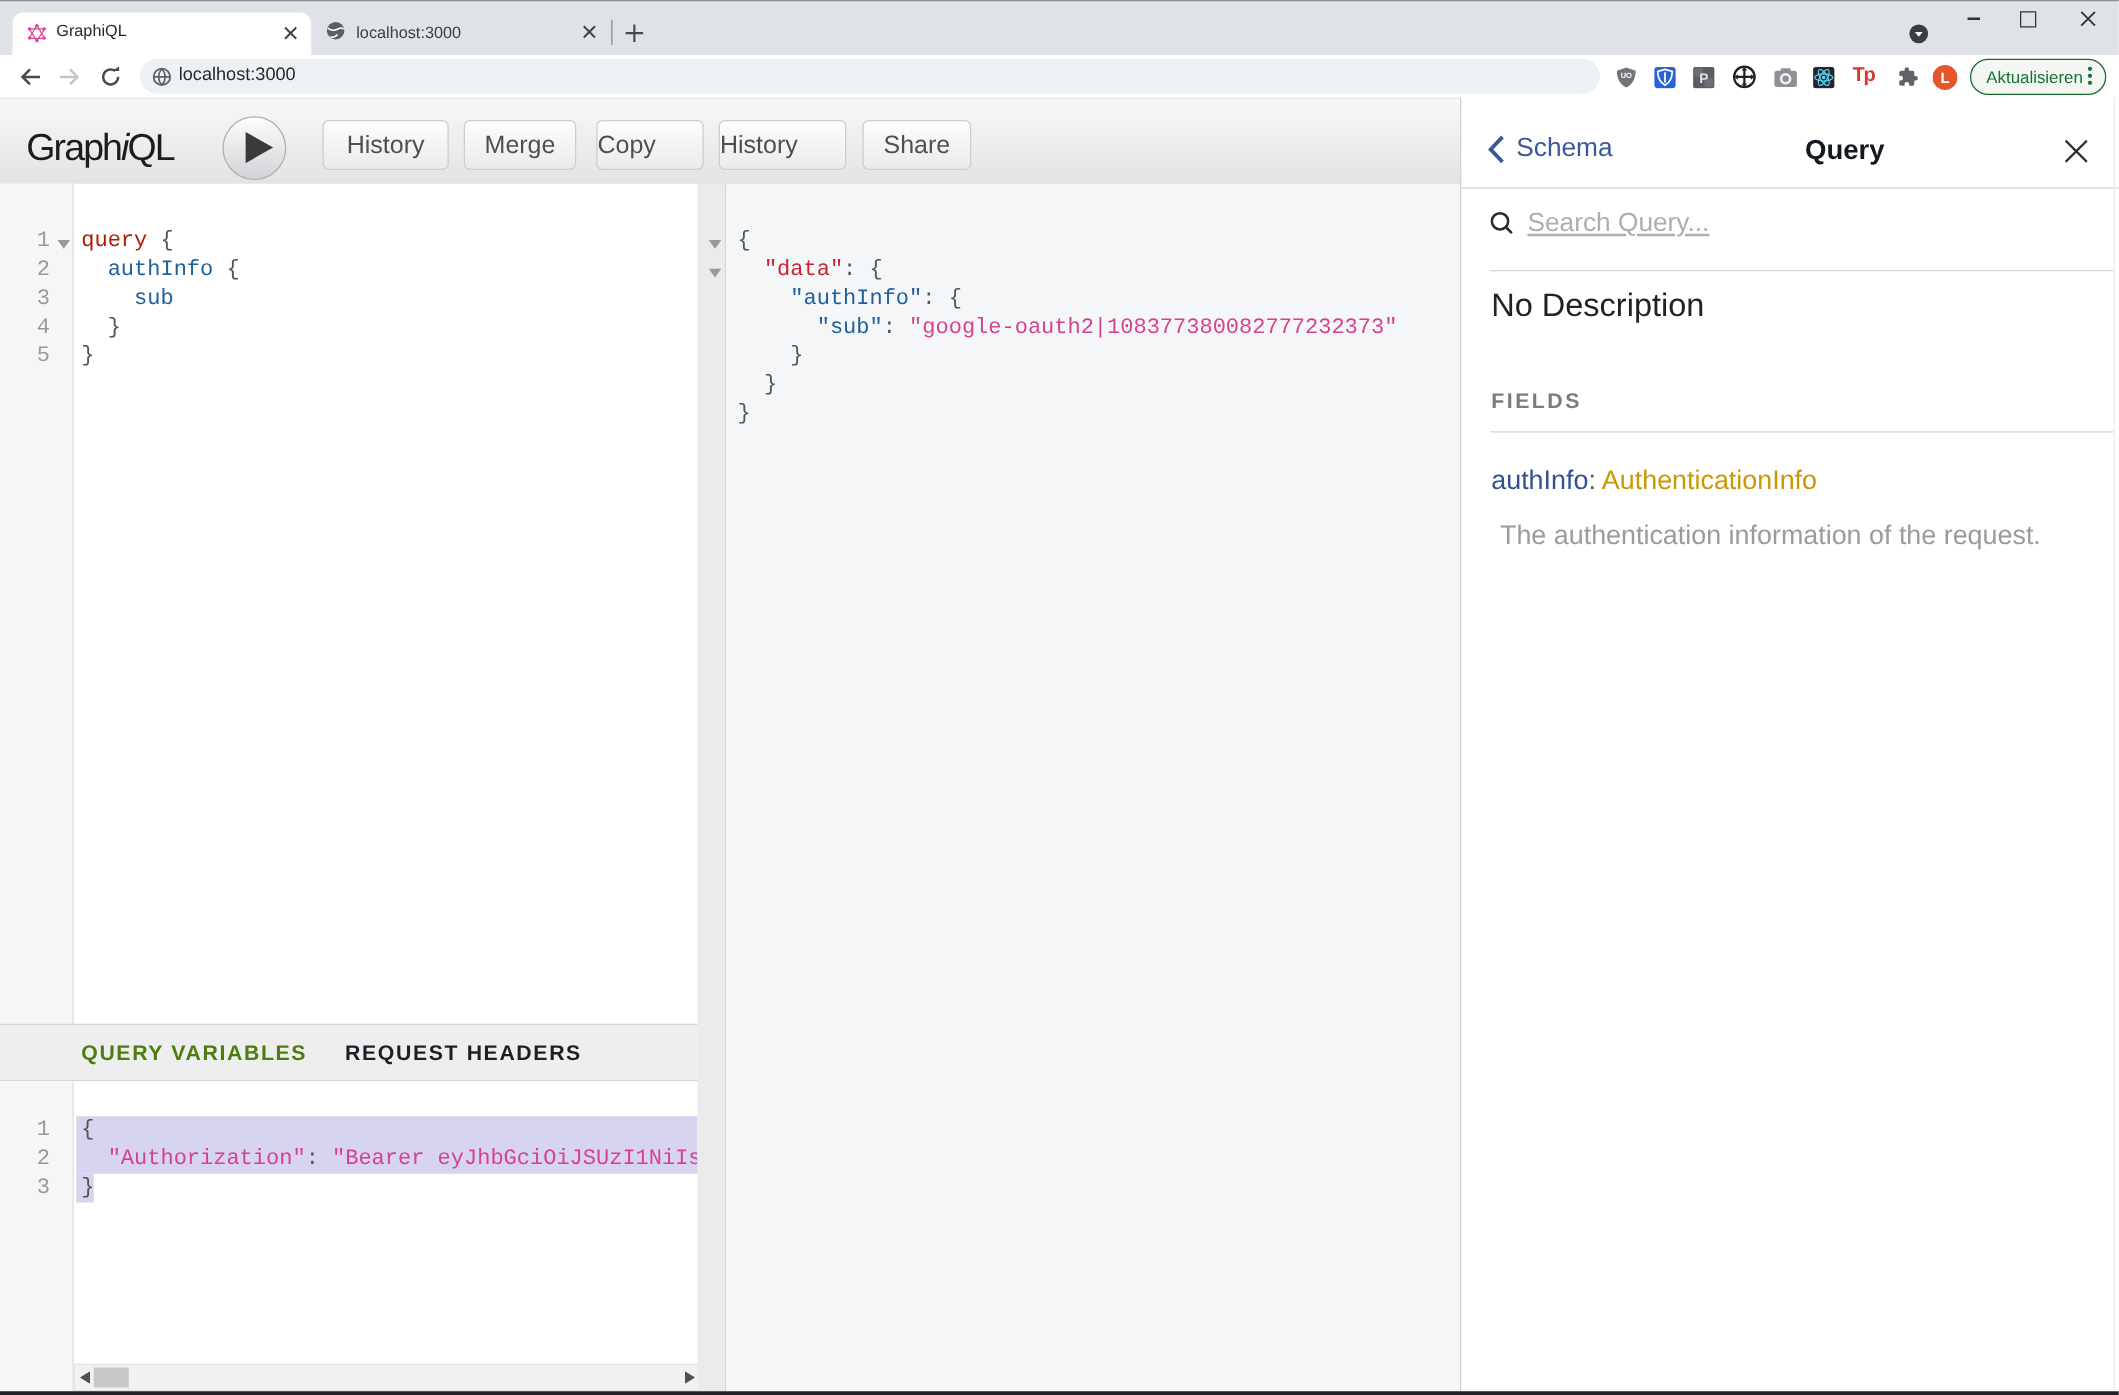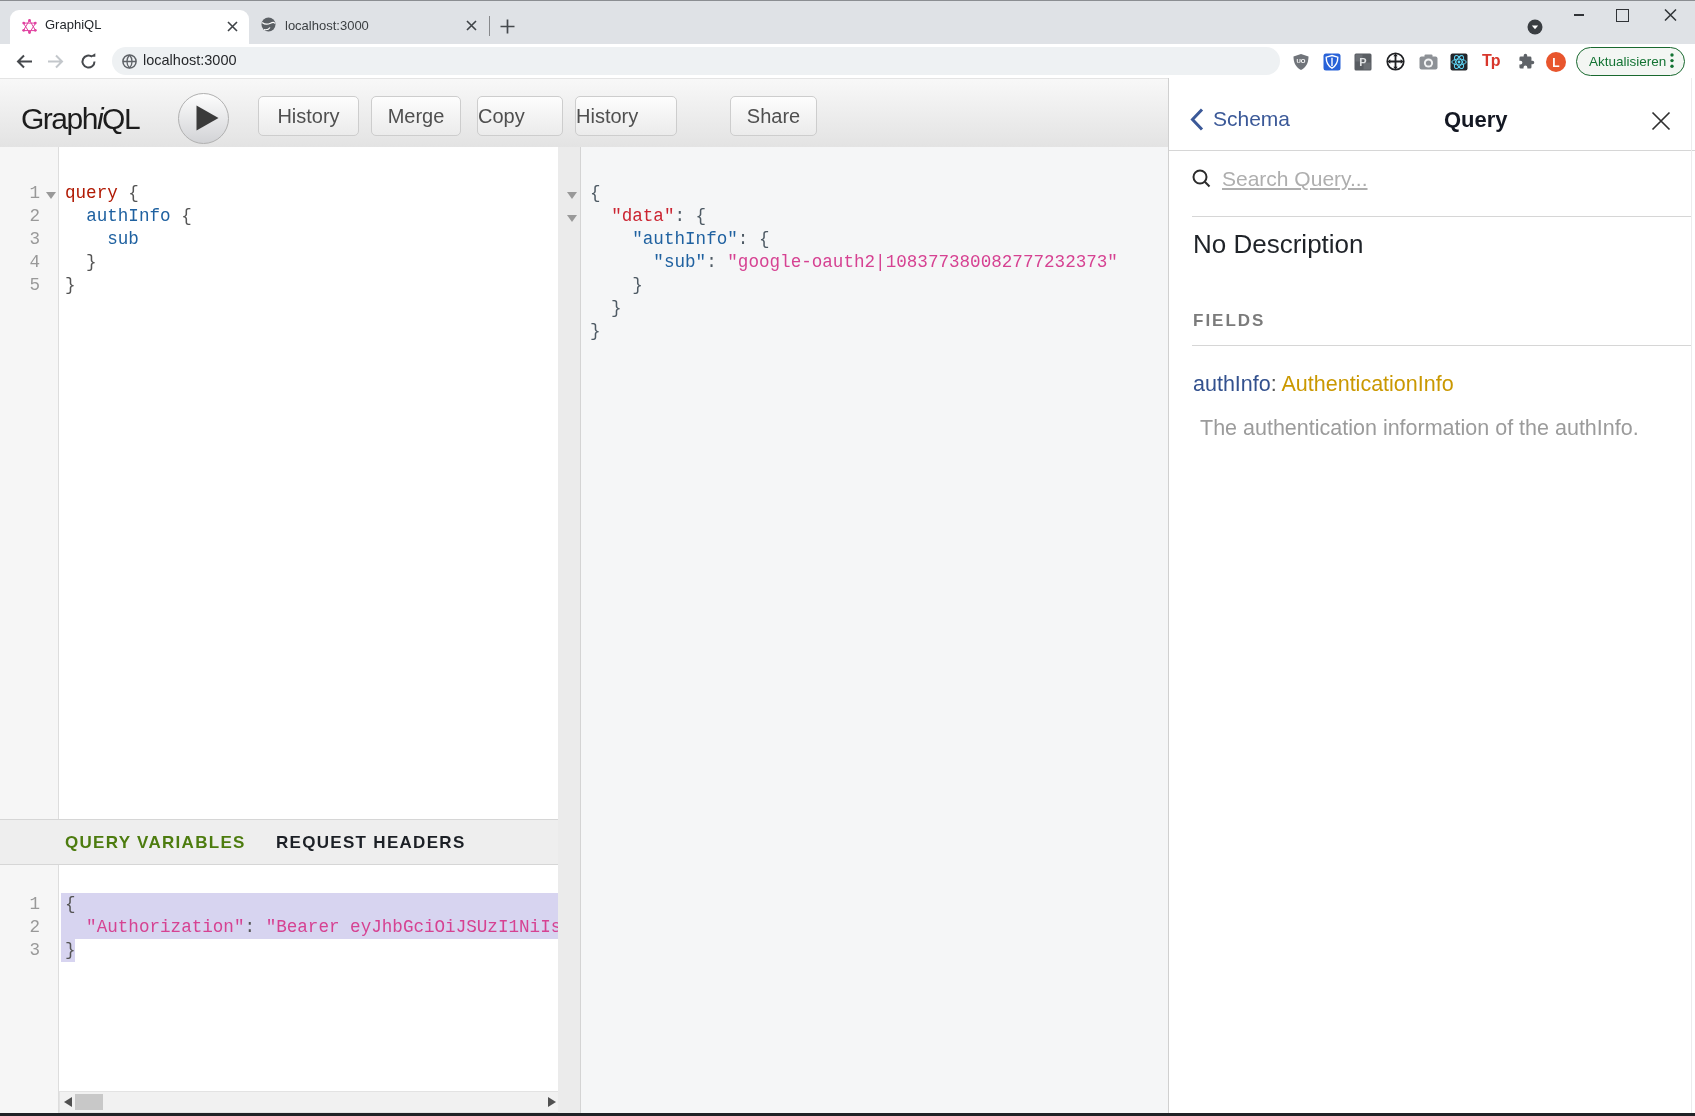--- a/index.html
+++ b/index.html
@@ -153,21 +153,21 @@
 
 <div class="abs" style="left:178px;top:93px;width:49px;height:49px;border-radius:50%;background:linear-gradient(#fdfdfd,#d2d3d6);border:1px solid #b0b0b0;"></div>
 <svg class="abs" style="left:196px;top:105px;" width="23" height="26" viewBox="0 0 23 26">
   <path d="M0.5 0.5 L22.5 13 L0.5 25.5 Z" fill="#3a3a3a"></path>
 </svg>
 
 <div class="abs" style="left:258px;top:96px;width:99px;height:38px;border-radius:5px;border:1px solid #cdcdcd;background:linear-gradient(#fdfdfd,#ebebeb);text-align:center;font-size:20px;color:#4f4f4f;line-height:38px;">History</div>
 <div class="abs" style="left:371px;top:96px;width:88px;height:38px;border-radius:5px;border:1px solid #cdcdcd;background:linear-gradient(#fdfdfd,#ebebeb);text-align:center;font-size:20px;color:#4f4f4f;line-height:38px;">Merge</div>
 <div class="abs" style="left:477px;top:96px;width:84px;height:38px;border-radius:5px;border:1px solid #cdcdcd;background:linear-gradient(#fdfdfd,#ebebeb);text-align:left;font-size:20px;color:#4f4f4f;line-height:38px;">Copy</div>
 <div class="abs" style="left:575px;top:96px;width:100px;height:38px;border-radius:5px;border:1px solid #cdcdcd;background:linear-gradient(#fdfdfd,#ebebeb);text-align:left;font-size:20px;color:#4f4f4f;line-height:38px;">History</div>
-<div class="abs" style="left:730px;top:96px;width:85px;height:38px;border-radius:5px;border:1px solid #cdcdcd;background:linear-gradient(#fdfdfd,#ebebeb);text-align:center;font-size:20px;color:#4f4f4f;line-height:38px;">Share</div>
+<div class="abs" style="left:690px;top:96px;width:85px;height:38px;border-radius:5px;border:1px solid #cdcdcd;background:linear-gradient(#fdfdfd,#ebebeb);text-align:center;font-size:20px;color:#4f4f4f;line-height:38px;">Share</div>
 
 <div class="abs" style="left:0;top:147px;width:558px;height:672px;background:#fff;"></div>
 <div class="abs" style="left:0;top:147px;width:58px;height:672px;background:#f6f6f6;border-right:1px solid #ddd;"></div>
 
 <div class="ln" style="left:0;top:182px;">1</div>
 <div class="ln" style="left:0;top:205px;">2</div>
 <div class="ln" style="left:0;top:228px;">3</div>
 <div class="ln" style="left:0;top:251px;">4</div>
 <div class="ln" style="left:0;top:274px;">5</div>
 <div class="tri-down" style="left:46px;top:192px;"></div>
@@ -241,17 +241,17 @@
 <div class="abs" style="left:1192px;top:216px;width:499px;height:1px;background:#d6d6d6;"></div>
 
 <div class="abs" style="left:1193px;top:229px;font-size:26px;color:#1f2328;">No Description</div>
 
 <div class="abs" style="left:1193px;top:311px;font-size:17px;font-weight:bold;letter-spacing:2px;color:#7b7b7b;">FIELDS</div>
 <div class="abs" style="left:1192px;top:345px;width:499px;height:1px;background:#d6d6d6;"></div>
 
 <div class="abs" style="left:1193px;top:372px;font-size:21.5px;">
   <span style="color:#33518E;">authInfo</span><span style="color:#555;">: </span><span style="color:#CA9800;">AuthenticationInfo</span>
 </div>
-<div class="abs" style="left:1200px;top:416px;font-size:21.5px;color:#9b9b9b;">The authentication information of the authInfo.</div>
+<div class="abs" style="left:1200px;top:416px;font-size:21.5px;color:#9b9b9b;">The authentication information of the request.</div>
 
 <div class="abs" style="left:1691px;top:78px;width:1px;height:1035px;background:#ececec;"></div>
 
 <div class="abs" style="left:0;top:1113px;width:1695px;height:3px;background:#202226;"></div>
 
 </body></html>

